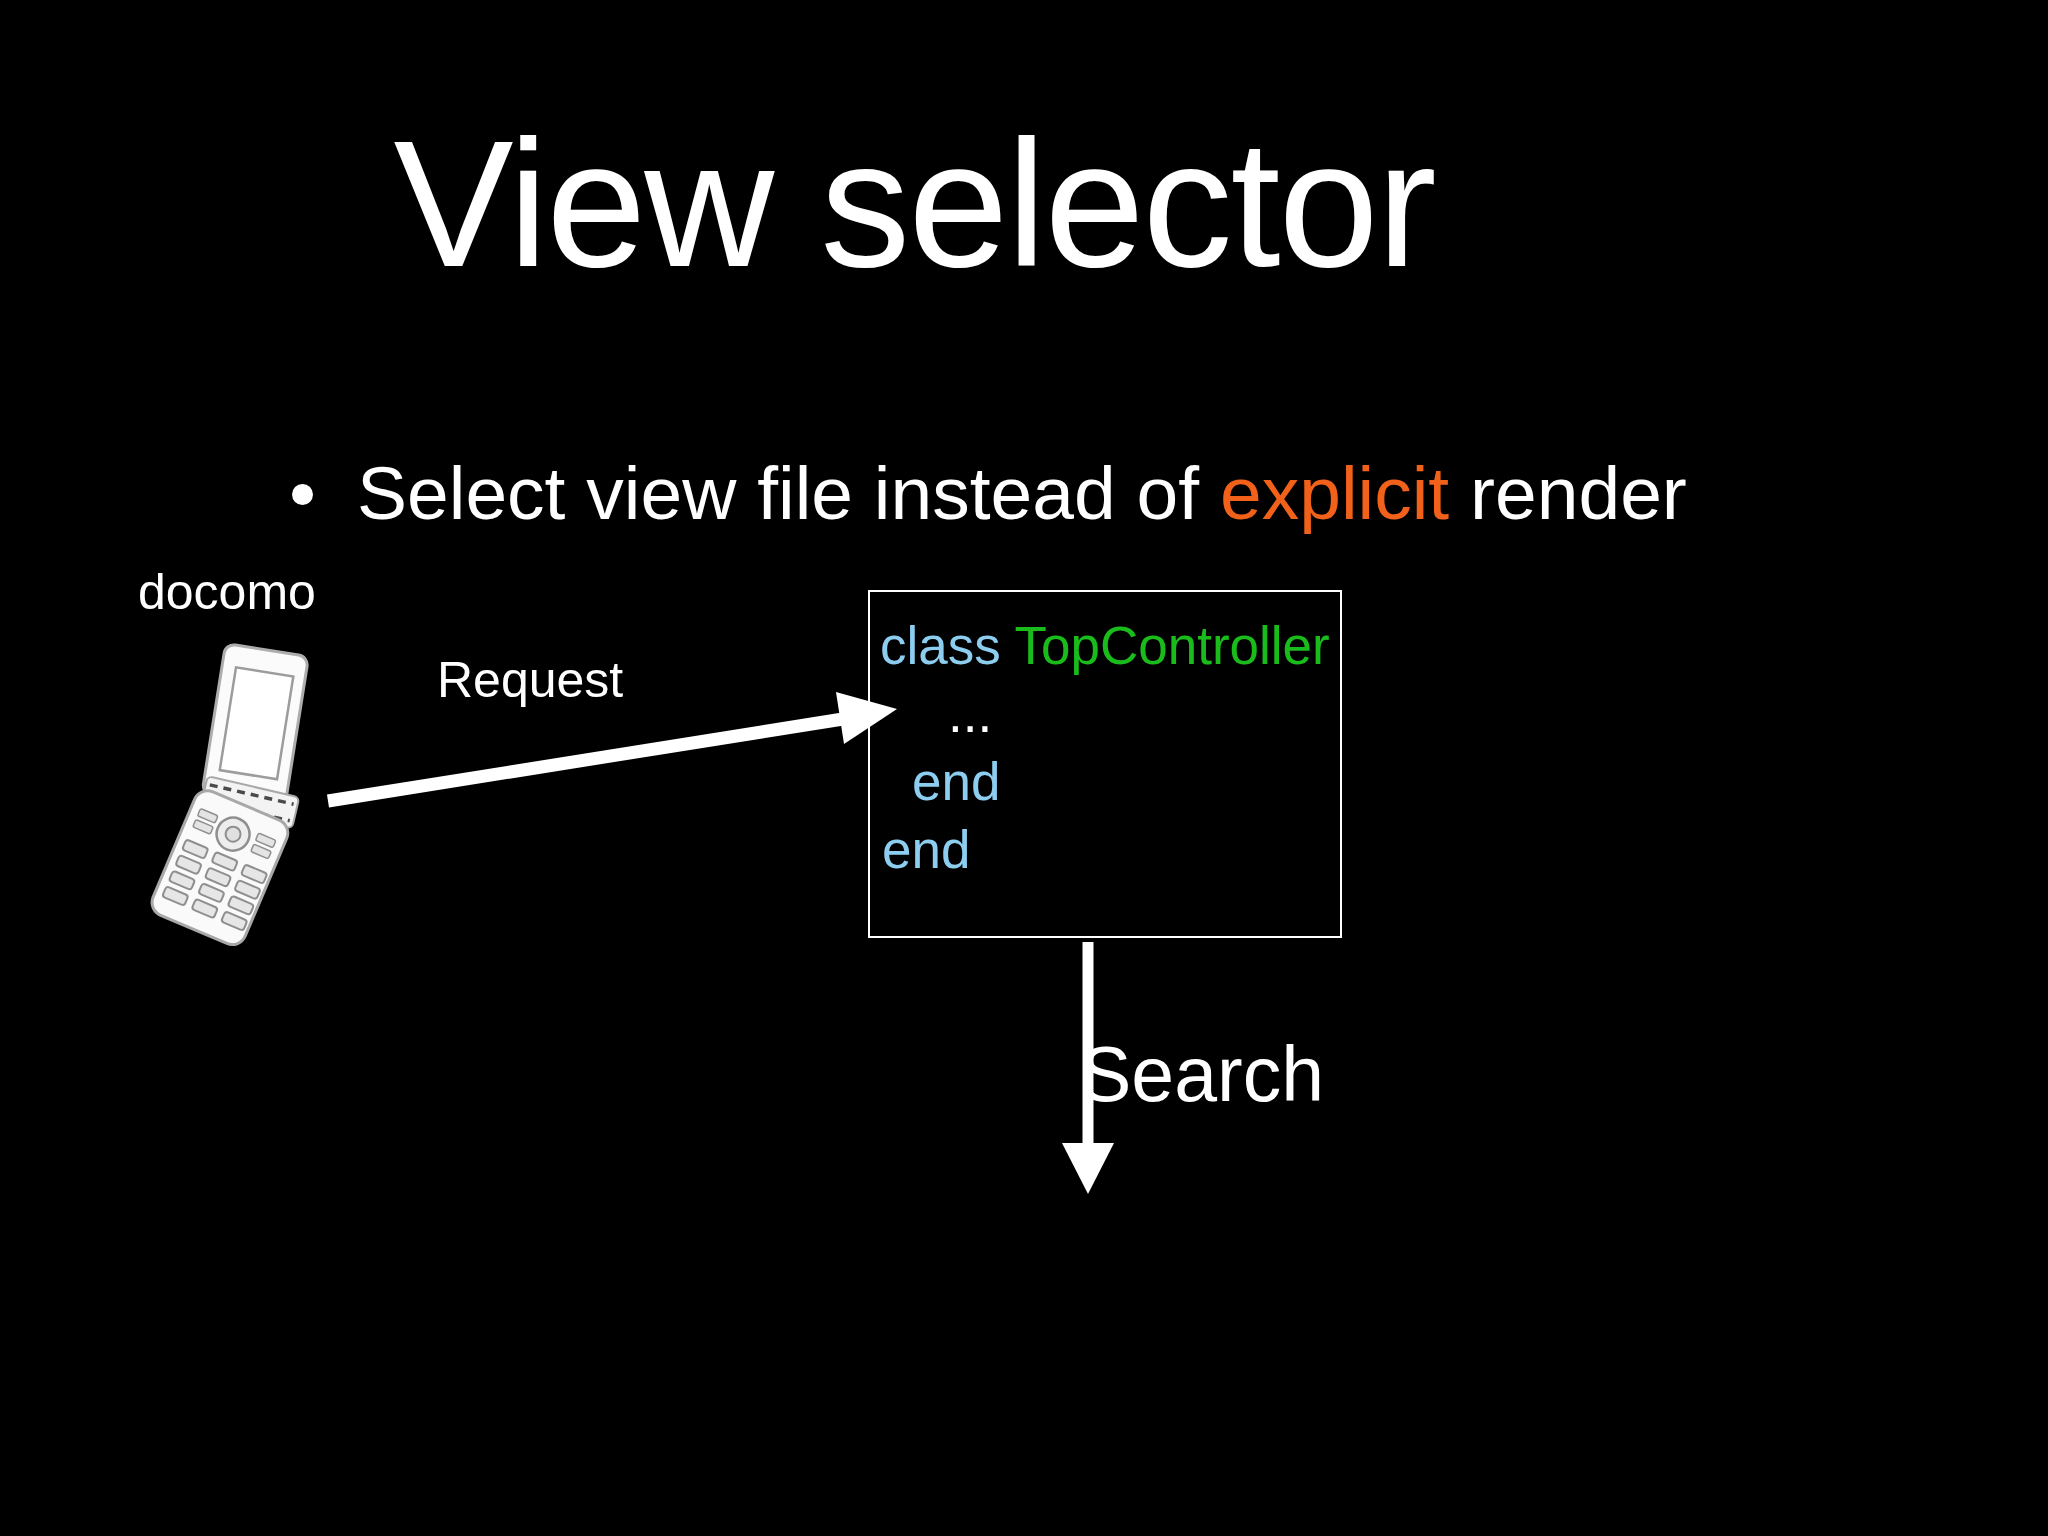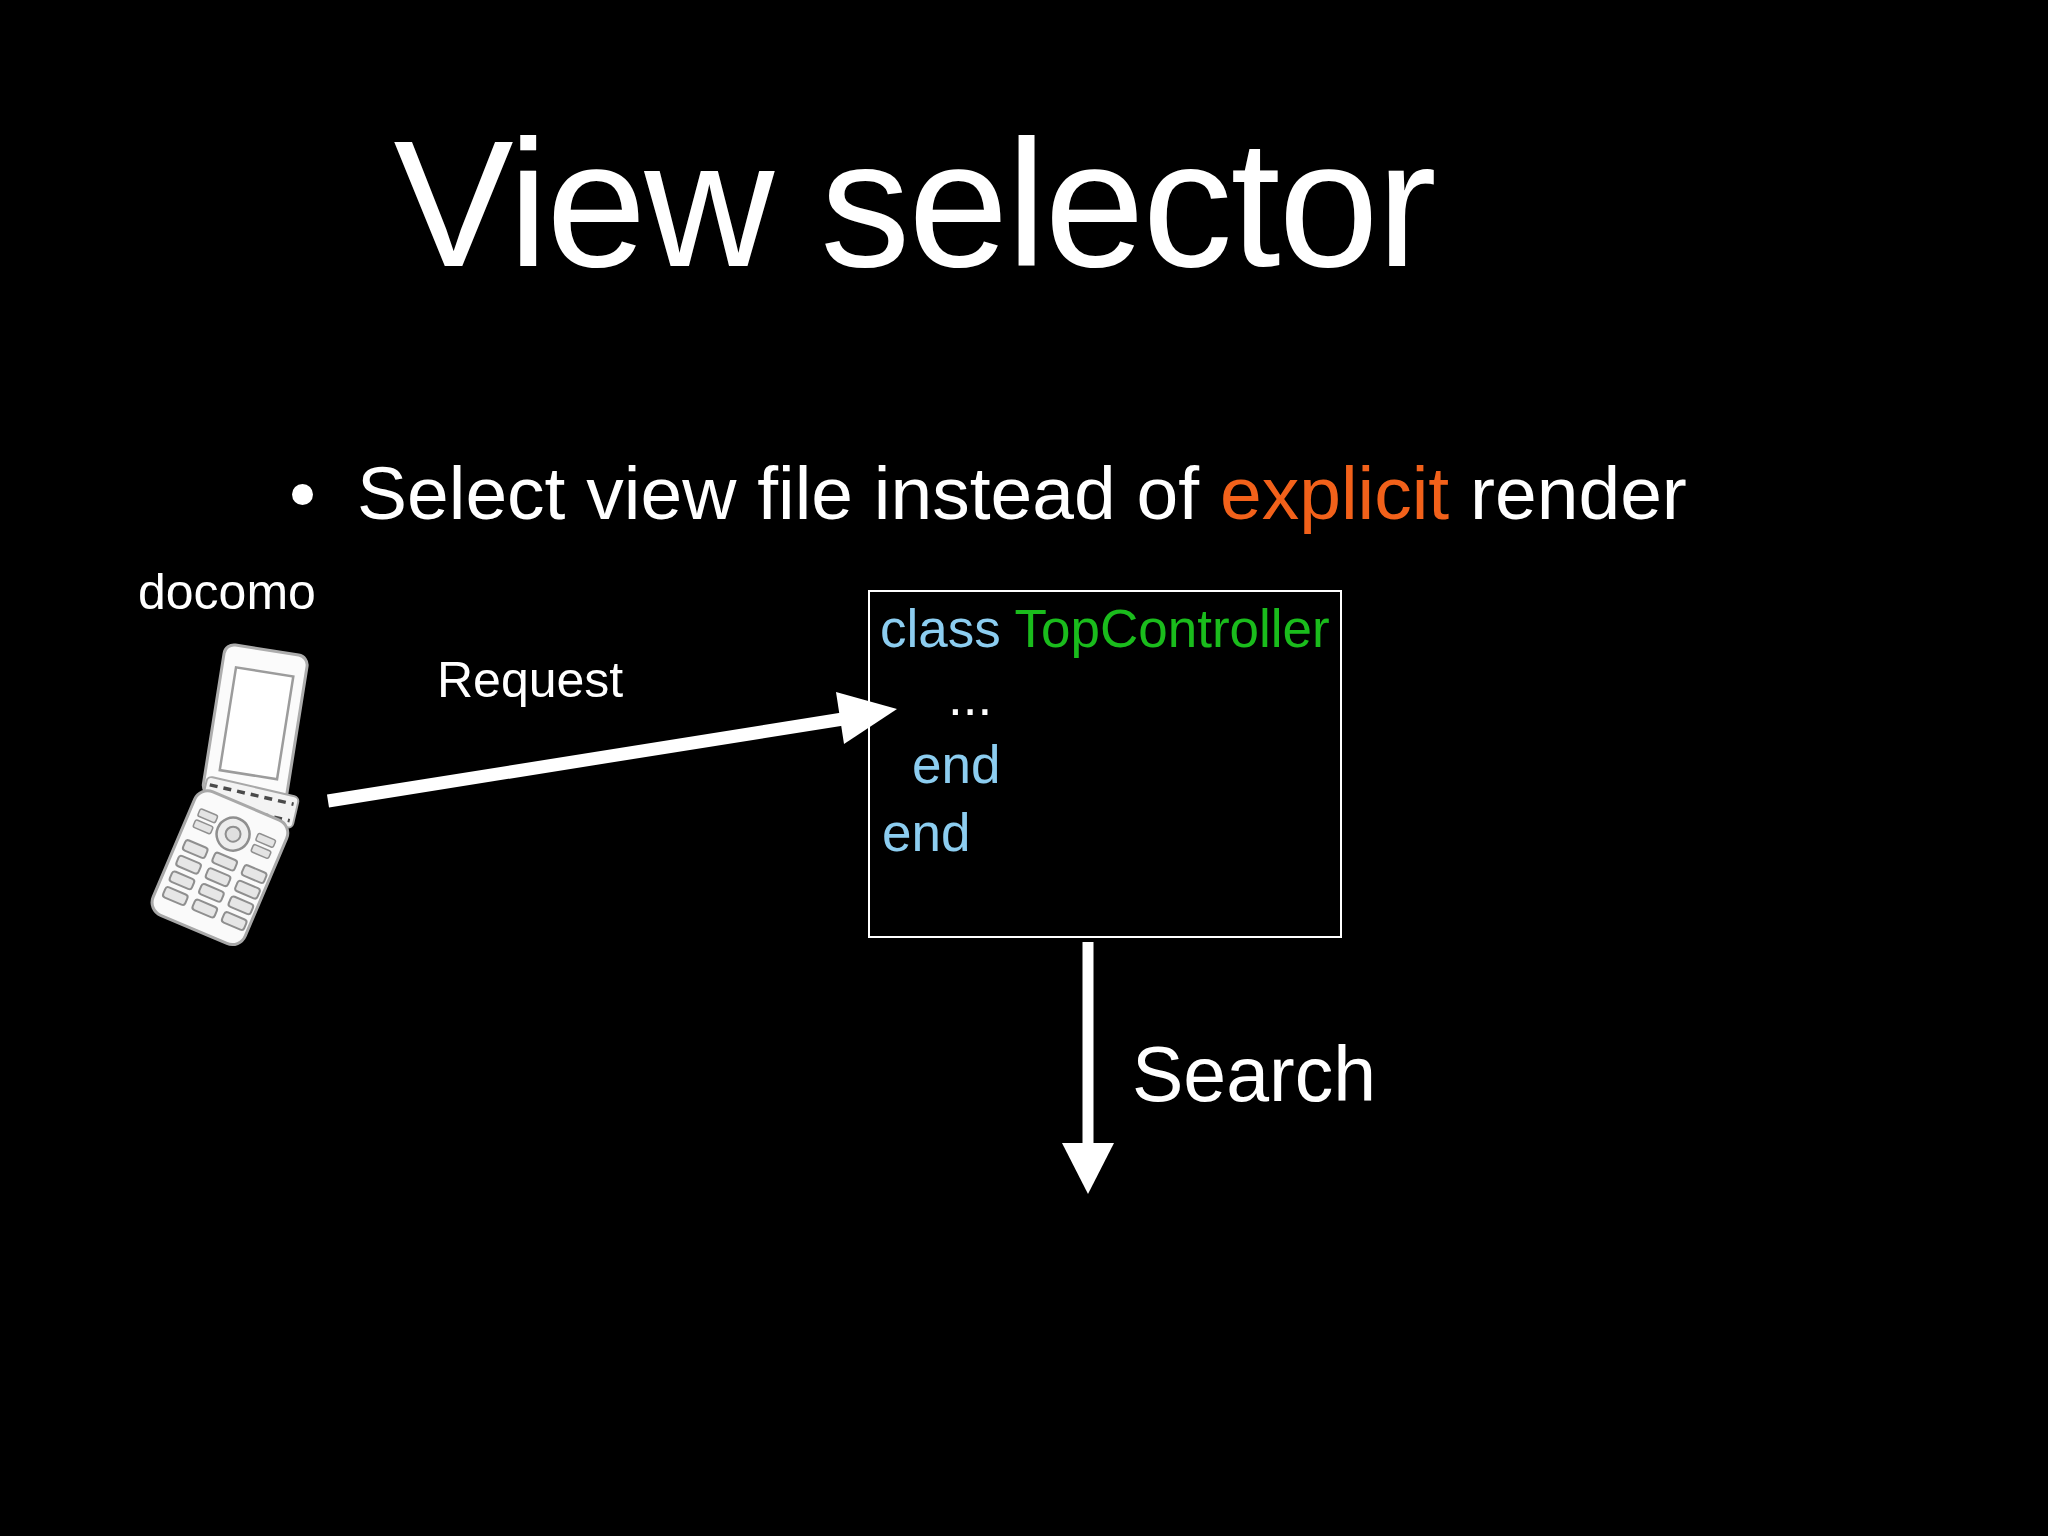--- a/index.html
+++ b/index.html
@@ -14,25 +14,25 @@
     margin:0;text-align:center;font-weight:400;
     font-size:180px;line-height:1.2;letter-spacing:-2px;
   }
   .bullet{position:absolute;left:292px;top:442px;display:flex;align-items:flex-start;}
   .bullet .dot{width:21px;height:21px;border-radius:50%;background:var(--text,#fff);margin:42px 44px 0 0;flex:0 0 auto;}
   .bullet-text{margin:0;font-size:75px;line-height:102px;white-space:pre;}
   .orange{color:var(--highlight_orange,#f2611a);}
   .phone-label{position:absolute;left:138px;top:562px;font-size:50px;line-height:60px;text-align:right;}
   .phone{position:absolute;left:138px;top:636px;}
   .request-label{position:absolute;left:437px;top:634px;font-size:50px;line-height:92px;}
-  .search-label{position:absolute;left:1132px;top:1028px;font-size:77px;line-height:92px;}
+  .search-label{position:absolute;left:1080px;top:1028px;font-size:77px;line-height:92px;}
   .overlay{position:absolute;left:0;top:0;pointer-events:none;}
   .codebox{
     position:absolute;left:868px;top:590px;width:474px;height:348px;
-    border:2px solid var(--text,#fff);box-sizing:border-box;padding-top:3px;
+    border:2px solid var(--text,#fff);box-sizing:border-box;padding-top:20px;
   }
   .cl{font-size:53px;line-height:68px;white-space:pre;}
   .cl0{padding-left:10px}.cl1{padding-left:44px}.cl2{padding-left:78px}.cl3{padding-left:42px}.cl4{padding-left:12px}
   .kw{color:var(--code_keyword_blue,#8ccdf0);}
   .cls{color:var(--code_class_green,#1abc1c);}
   .mth{color:var(--code_method_blue,#2b7ce8);}
   .plain{color:var(--text,#fff);}
 </style>
 </head>
 <body>

